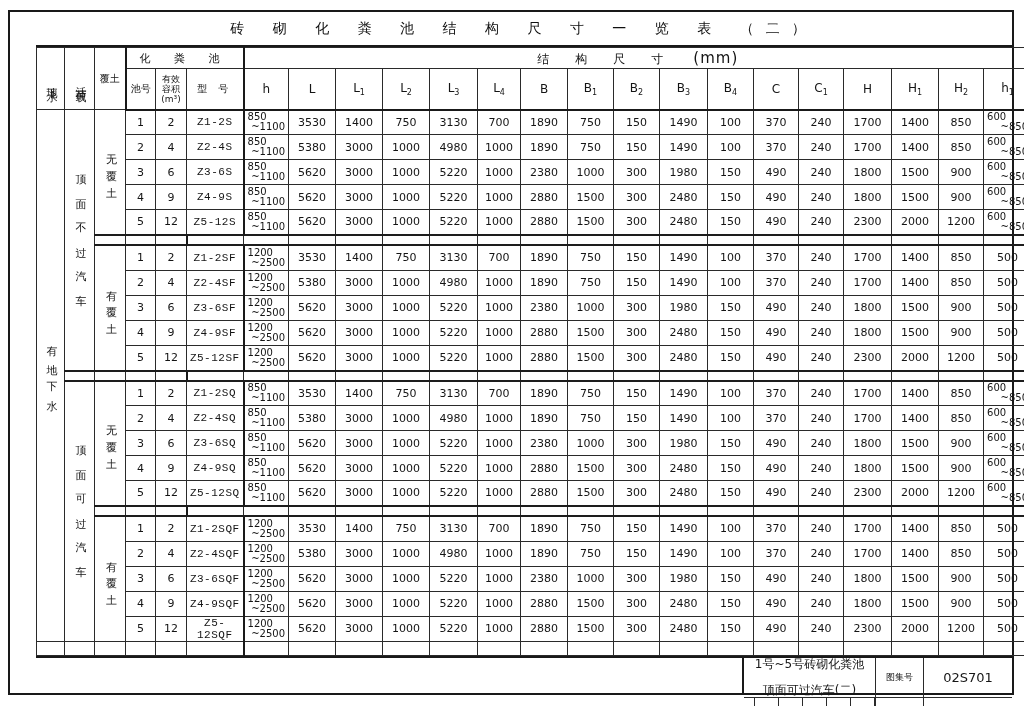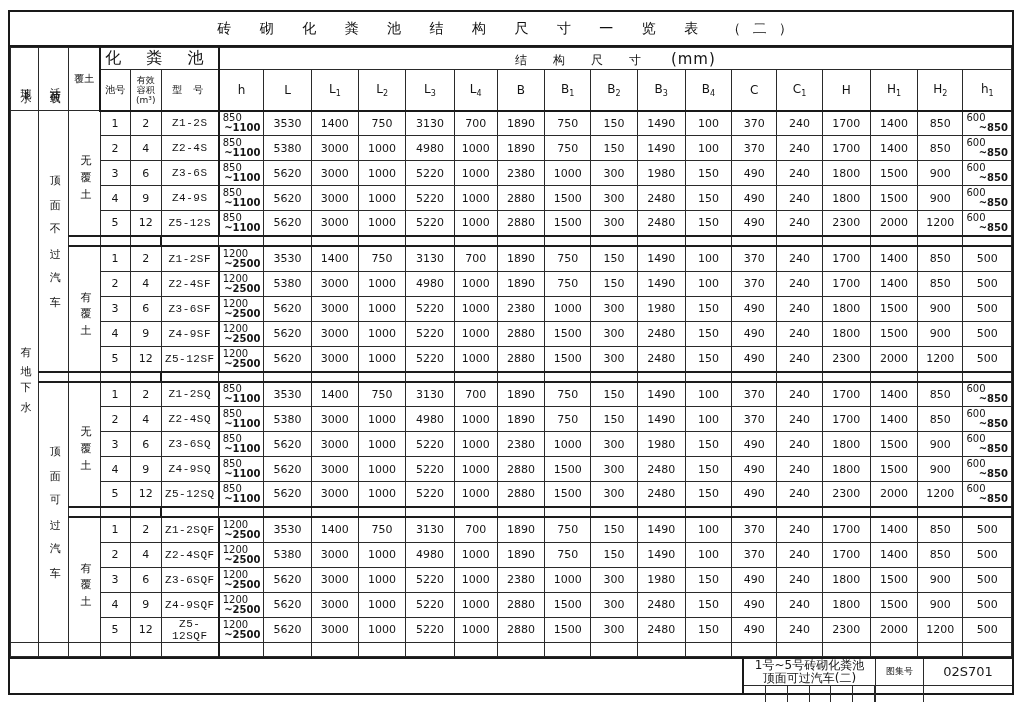--- a/index.html
+++ b/index.html
@@ -4,21 +4,21 @@
 <style>
   html,body{margin:0;padding:0;}
   body{
     width:1024px;height:706px;position:relative;background:#f7f7f5;
     font-family:"DejaVu Sans", sans-serif;color:#161616;
   }
   .canvas{position:absolute;inset:0;background:#ffffff;}
   .frame{
     position:absolute;left:8px;top:10px;width:1006px;height:685px;
     border:2.5px solid #191919;box-sizing:border-box;
-    display:flex;flex-direction:column;background:#fff;
+    display:flex;flex-direction:column;background:#fff;padding-left:26px;
   }
   
   .title-row{
     height:33px;flex:none;border-bottom:2px solid #191919;
     display:flex;align-items:center;justify-content:center;
   }
   .title-row .t{font-size:14px;letter-spacing:12px;color:#101010;}
   
   table.spec{border-collapse:collapse;table-layout:fixed;width:100%;flex:none;}
   table.spec td,table.spec th{
@@ -26,51 +26,51 @@
     color:#141414;overflow:hidden;vertical-align:middle;text-align:center;
     box-sizing:border-box;
   }
   tr.hdr1{height:21px;}
   tr.hdr2{height:41px;}
   tr.hdr2 th{border-bottom:2px solid #191919;}
   tr.data{height:25px;}
   tr.sep{height:10px;}
   tr.sep td{border-top:2px solid #1d1d1d;border-bottom:2px solid #1d1d1d;}
   tr.bottomrow{height:14px;}
-  .tank-hd{font-size:16px;letter-spacing:10px;}
+  .tank-hd{font-size:11px;letter-spacing:10px;}
   .dims-hd .lab{font-size:12px;letter-spacing:26px;font-family:Liberation Mono, monospace;}
   .dims-hd .unit{font-size:15px;letter-spacing:1px;margin-left:4px;}
   .small-hd{font-size:10px;}
   .vol-hd{font-size:9px;line-height:10px;}
   .dimcol{font-size:12px;}
   .dimcol sub{font-size:8px;}
   .vspan{
     writing-mode:vertical-rl;text-orientation:upright;
     display:inline-block;font-size:11px;
   }
   .gw{letter-spacing:18px;}
   .ll{letter-spacing:24px;}
   .cv{letter-spacing:16px;}
   .vh{letter-spacing:2px;}
   .num{font-size:11px;}
   .model{font-size:11px;letter-spacing:0.5px;font-family:Liberation Mono, monospace;}
   .range{font-size:10px;line-height:10px;padding:1px 3px;}
   .range .top{display:block;text-align:left;}
-  .range .bot{display:block;text-align:right;font-weight:bold;}
+  .range .bot{display:block;text-align:right;}
   .range.single{font-size:11px;line-height:22px;text-align:center;}
   .thickL{border-left:2px solid #191919 !important;}
   
   .footer-strip{flex:1;position:relative;border-top:2px solid #191919;}
   .title-block{
     position:absolute;right:0;top:0;bottom:0;width:268px;
     border-left:2px solid #191919;display:grid;
     grid-template-columns:132px 48px 1fr;grid-template-rows:1fr 17px;
     background:#fff;
   }
-  .tb{border-right:1px solid #2a2a2a;border-top:0;display:flex;align-items:center;justify-content:center;box-sizing:border-box;}
+  .tb{border-right:1px solid #2a2a2a;border-top:0;display:flex;align-items:center;justify-content:center;box-sizing:border-box;gap:13px;}
   .tb-title{flex-direction:column;font-size:12px;line-height:13px;}
   .tb-atlas-label{font-size:9px;}
   .tb-atlas-no{font-size:13px;border-right:none;}
   .tb-r2{border-top:1px solid #2a2a2a;}
   .sig-row{display:flex;align-items:stretch;}
   .sig-row .sig{flex:1;border-right:1px solid #2a2a2a;}
   .sig-row .sig:last-child{border-right:1px solid #2a2a2a;}
   
   .watermark{
     position:absolute;left:516px;top:648px;z-index:9;

